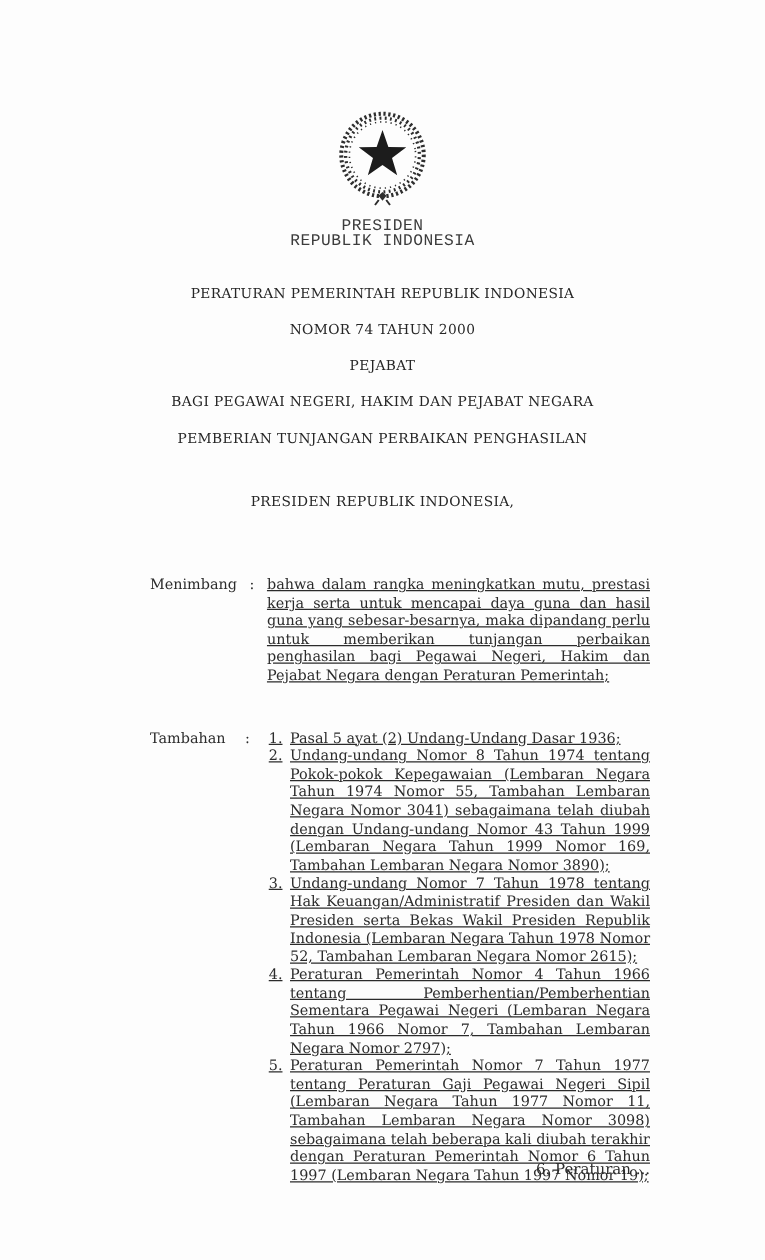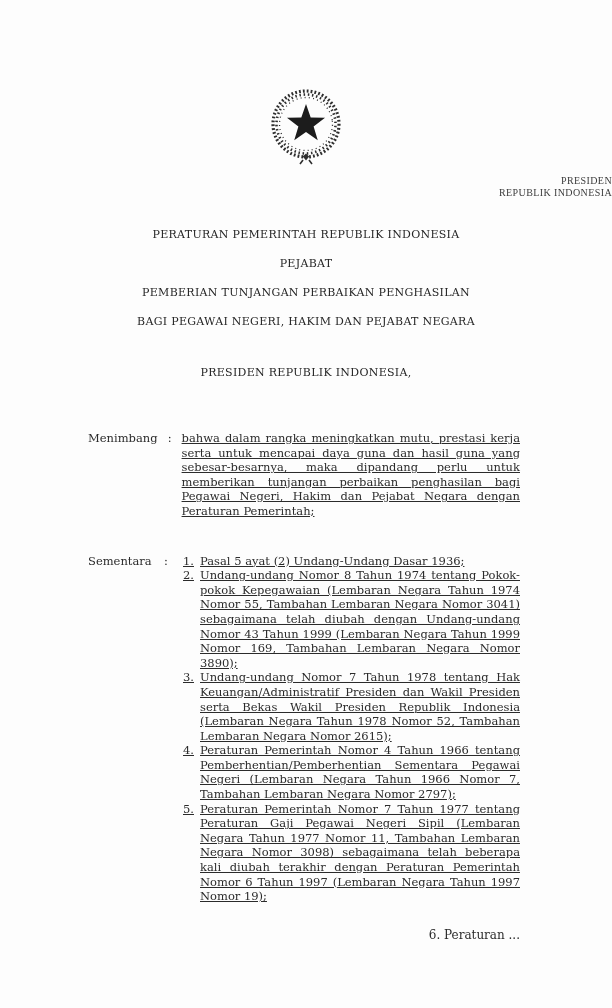--- a/index.html
+++ b/index.html
@@ -20,26 +20,26 @@
   .letterhead {
     margin-top: 84px;
     text-align: center;
   }
   .emblem-wrap {
     display: inline-block;
     line-height: 0;
   }
   .institution {
     margin-top: 3px;
-    font-family: Liberation Serif, serif;
-    font-size: 10px;
+    font-family: Liberation Mono, monospace;
+    font-size: 13px;
     line-height: 11.5px;
     letter-spacing: 0.4px;
     color: #3c3c3c;
-    text-align: right;
+    text-align: center;
   }
   
   .title-block {
     margin-top: 31px;
     text-align: center;
   }
   .title-line {
     font-size: 11px;
     line-height: 11px;
     letter-spacing: 0.3px;
@@ -50,21 +50,21 @@
   .salutation {
     margin-top: 40px;
     font-size: 11px;
     line-height: 11px;
     letter-spacing: 0.3px;
     color: #262626;
     text-align: center;
   }
   
   .body-area {
-    padding-left: 88px;
+    padding-left: 120px;
     padding-right: 92px;
     font-size: 11.5px;
     line-height: 14.6px;
   }
   .clause {
     display: flex;
     align-items: flex-start;
   }
   .clause-menimbang { margin-top: 53px; }
   .clause-mengingat { margin-top: 35px; }
@@ -122,36 +122,37 @@
       </svg>
     </span>
     <div class="institution">
       <div>PRESIDEN</div>
       <div>REPUBLIK INDONESIA</div>
     </div>
   </div>
 
   <div class="title-block">
     <div class="title-line">PERATURAN PEMERINTAH REPUBLIK INDONESIA</div>
+    <div class="title-line">NOMOR 74 TAHUN 2000</div>
     <div class="title-line">PEJABAT</div>
+    <div class="title-line">BAGI PEGAWAI NEGERI, HAKIM DAN PEJABAT NEGARA</div>
     <div class="title-line">PEMBERIAN TUNJANGAN PERBAIKAN PENGHASILAN</div>
-    <div class="title-line">BAGI PEGAWAI NEGERI, HAKIM DAN PEJABAT NEGARA</div>
     <div class="salutation">PRESIDEN REPUBLIK INDONESIA,</div>
   </div>
 
   <div class="body-area">
 
     <div class="clause clause-menimbang">
       <div class="clause-label">Menimbang</div>
       <div class="clause-colon">:</div>
       <div class="clause-body">bahwa dalam rangka meningkatkan mutu, prestasi kerja serta untuk mencapai daya guna dan hasil guna yang sebesar-besarnya, maka dipandang perlu untuk memberikan tunjangan perbaikan penghasilan bagi Pegawai Negeri, Hakim dan Pejabat Negara dengan Peraturan Pemerintah;</div>
     </div>
 
     <div class="clause clause-mengingat">
-      <div class="clause-label">Sementara</div>
+      <div class="clause-label">Tambahan</div>
       <div class="clause-colon">:</div>
       <div class="clause-body num-list">
         <div class="li">
           <div class="li-num">1.</div>
           <div class="li-text">Pasal 5 ayat (2) Undang-Undang Dasar 1936;</div>
         </div>
         <div class="li">
           <div class="li-num">2.</div>
           <div class="li-text">Undang-undang Nomor 8 Tahun 1974 tentang Pokok-pokok Kepegawaian (Lembaran Negara Tahun 1974 Nomor 55, Tambahan Lembaran Negara Nomor 3041) sebagaimana telah diubah dengan Undang-undang Nomor 43 Tahun 1999 (Lembaran Negara Tahun 1999 Nomor 169, Tambahan Lembaran Negara Nomor 3890);</div>
         </div>

